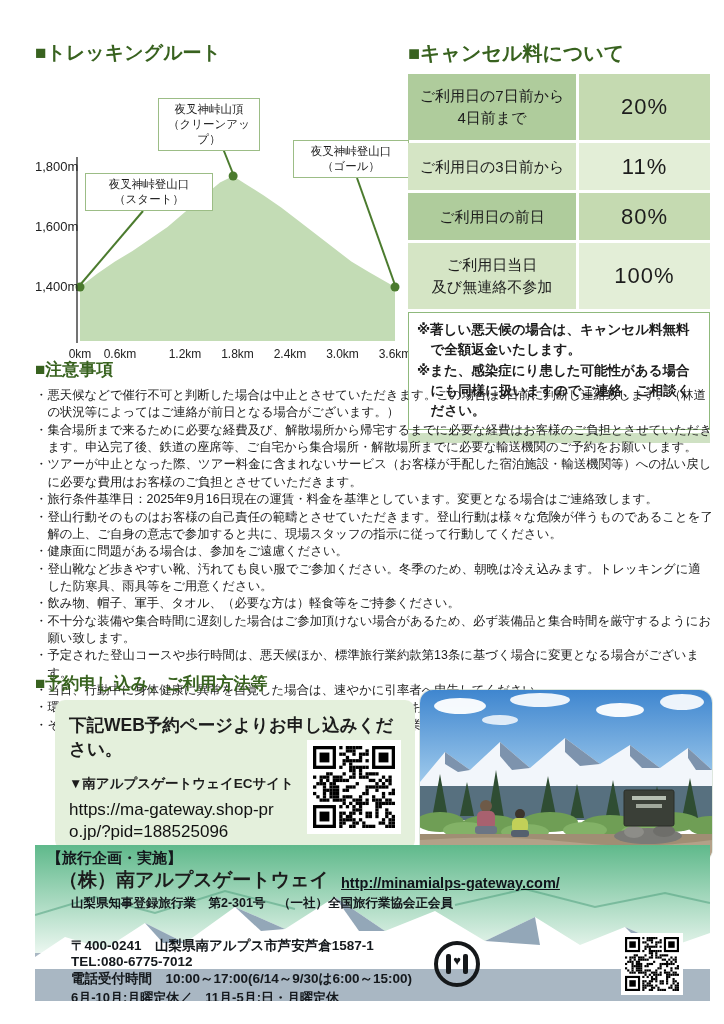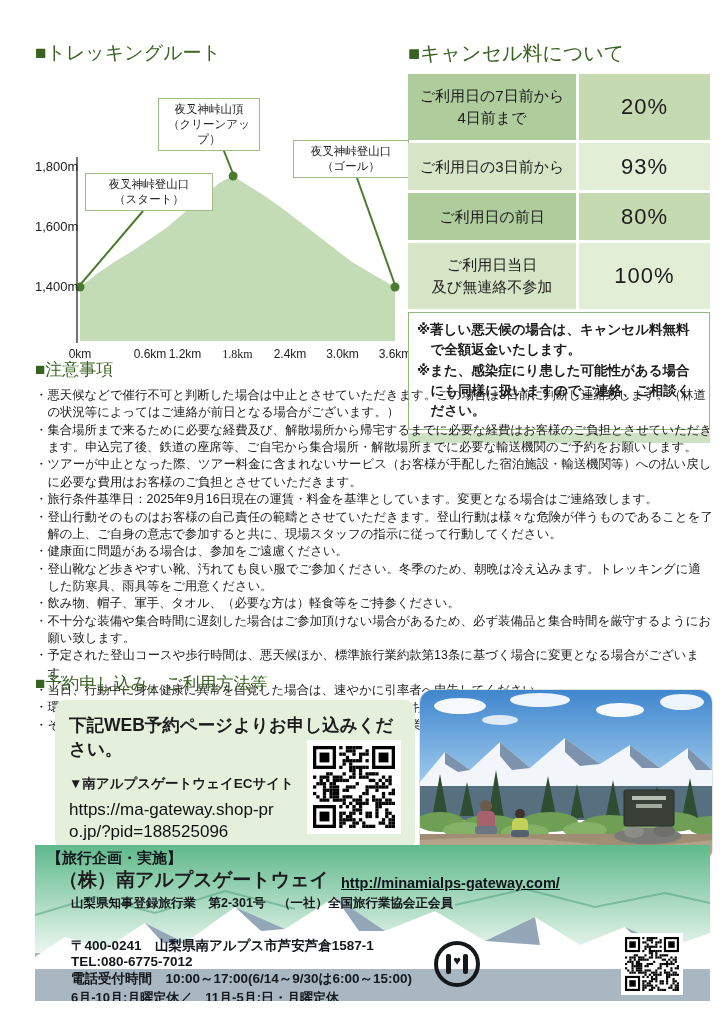--- a/index.html
+++ b/index.html
@@ -1,18 +1,18 @@
 <!DOCTYPE html>
 <html><head>
 <meta charset="utf-8">
 <style>
   * { margin:0; padding:0; box-sizing:border-box; }
   html,body { width:724px; height:1024px; background:#fff; font-family:"Liberation Sans","DejaVu Sans",sans-serif; color:#1c1c1c; }
   .page { position:relative; width:724px; height:1024px; overflow:hidden; background:#fff; }
-  .sec-heading { font-weight:normal; color:#38621f; }
+  .sec-heading { font-weight:bold; color:#38621f; }
 
   
   .trek { position:absolute; left:35px; top:40px; width:390px; height:310px; }
   .trek .sec-heading { font-size:19px; }
   .chart-wrap { position:absolute; left:0; top:25px; width:390px; height:285px; }
   .chart-wrap svg { position:absolute; left:0; top:0; }
   .callout { position:absolute; background:#fff; border:1.5px solid #9cbd86; font-size:11.5px; line-height:1.3; text-align:center; white-space:pre-line; padding:3px 4px; }
   .ytick { position:absolute; left:0; width:40px; text-align:right; font-size:13px; color:#222; }
   .xtick { position:absolute; width:44px; text-align:center; font-size:12px; color:#222; top:282px; }
 
@@ -83,23 +83,23 @@
           <line x1="322" y1="113" x2="360" y2="220" stroke="#4b7b2e" stroke-width="2"></line>
           <circle cx="198.125" cy="111" r="4.5" fill="#4b7b2e"></circle>
           <circle cx="45" cy="222" r="4.5" fill="#4b7b2e"></circle>
           <circle cx="360" cy="222" r="4.5" fill="#4b7b2e"></circle>
         </svg>
       <div class="ytick" style="top:94px">1,800m</div>
       <div class="ytick" style="top:154px">1,600m</div>
       <div class="ytick" style="top:214px">1,400m</div>
       <div id="xticks">
           <div class="xtick" style="left: 23px;">0km</div>
-          <div class="xtick" style="left: 93px;">0.6km</div>
+          <div class="xtick" style="left: 63px;">0.6km</div>
           <div class="xtick" style="left: 128px;">1.2km</div>
-          <div class="xtick" style="left: 180.5px; font-family: Liberation Serif, serif;">1.8km</div>
+          <div class="xtick" style="left: 180.5px;">1.8km</div>
           <div class="xtick" style="left: 233px;">2.4km</div>
           <div class="xtick" style="left: 285.5px;">3.0km</div>
           <div class="xtick" style="left: 338px;">3.6km</div>
         </div>
       <div class="callout" style="left:123px; top:33px; width:102px;">夜叉神峠山頂
 （クリーンアップ）</div>
       <div class="callout" style="left:50px; top:108px; width:128px;">夜叉神峠登山口
 （スタート）</div>
       <div class="callout" style="left:258px; top:75px; width:116px;">夜叉神峠登山口
 （ゴール）</div>
@@ -109,21 +109,21 @@
   <section class="cancel">
     <div class="sec-heading">■キャンセル料について</div>
     <div id="cancel-table">
         <div class="cx-row tall">
           <div class="cx-label">ご利用日の7日前から
 4日前まで</div>
           <div class="cx-value">20%</div>
         </div>
         <div class="cx-row short">
           <div class="cx-label">ご利用日の3日前から</div>
-          <div class="cx-value">93%</div>
+          <div class="cx-value">11%</div>
         </div>
         <div class="cx-row short">
           <div class="cx-label">ご利用日の前日</div>
           <div class="cx-value">80%</div>
         </div>
         <div class="cx-row tall">
           <div class="cx-label">ご利用日当日
 及び無連絡不参加</div>
           <div class="cx-value">100%</div>
         </div>

